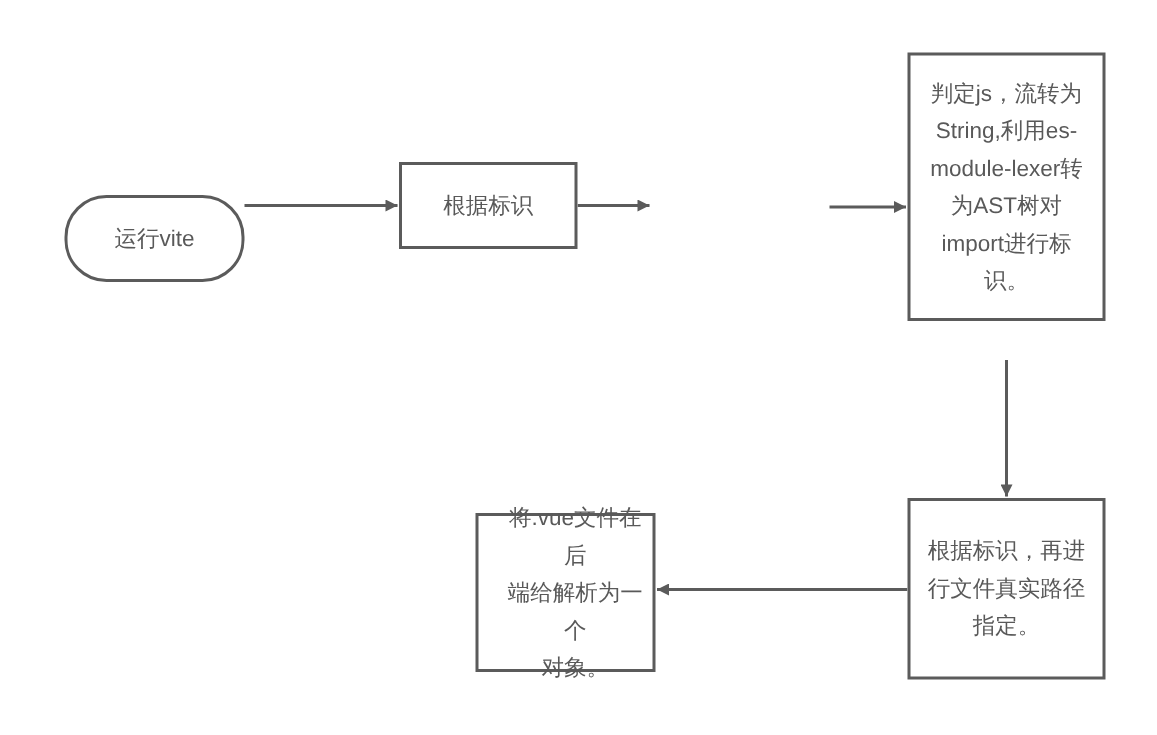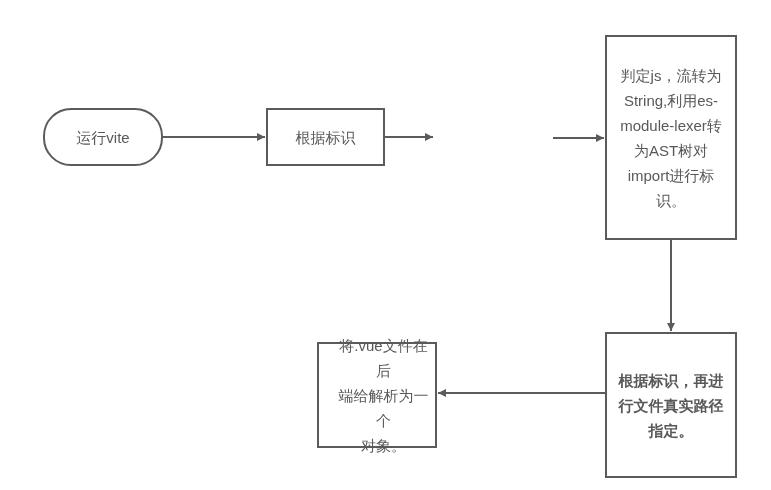--- a/index.html
+++ b/index.html
@@ -35,20 +35,21 @@
   }
   .node .label {
     display: block;
     white-space: pre-line;
     color: #595959;
     font-size: 15px;
     line-height: 25px;
   }
   .terminator {
     border-radius: 28px;
+    margin-top: 22px;
   }
 </style>
 </head>
 <body>
 
 <div class="canvas">
 
   <svg class="edges" width="771" height="490" viewBox="0 0 771 490" xmlns="http://www.w3.org/2000/svg">
     <defs>
       <marker id="arrowhead" viewBox="0 0 10 10" refX="10" refY="5" markerWidth="10" markerHeight="8" markerUnits="userSpaceOnUse" orient="auto">
@@ -64,30 +65,30 @@
 
   <div class="node terminator" style="left:43px; top:108px; width:120px; height:58px;">
     <span class="label">运行vite</span>
   </div>
 
   <div class="node" style="left:266px; top:108px; width:119px; height:58px;">
     <span class="label">根据标识</span>
   </div>
 
 
-  <div class="node" style="left:605px; top:35px; width:132px; height:205px;">
+  <div class="node" style="left:605px; top:35px; width:132px; height:179px;">
     <span class="label">判定js，流转为
 String,利用es-
 module-lexer转
 为AST树对
 import进行标
 识。</span>
   </div>
 
-  <div class="node" style="left:605px; top:332px; width:132px; height:146px;font-weight:bold;">
+  <div class="node" style="left:605px; top:332px; width:132px; height:121px;">
     <span class="label">根据标识，再进
 行文件真实路径
 指定。</span>
   </div>
 
   <div class="node" style="left:317px; top:342px; width:120px; height:106px;padding-left:13px;">
     <span class="label">将.vue文件在后
 端给解析为一个
 对象。</span>
   </div>

